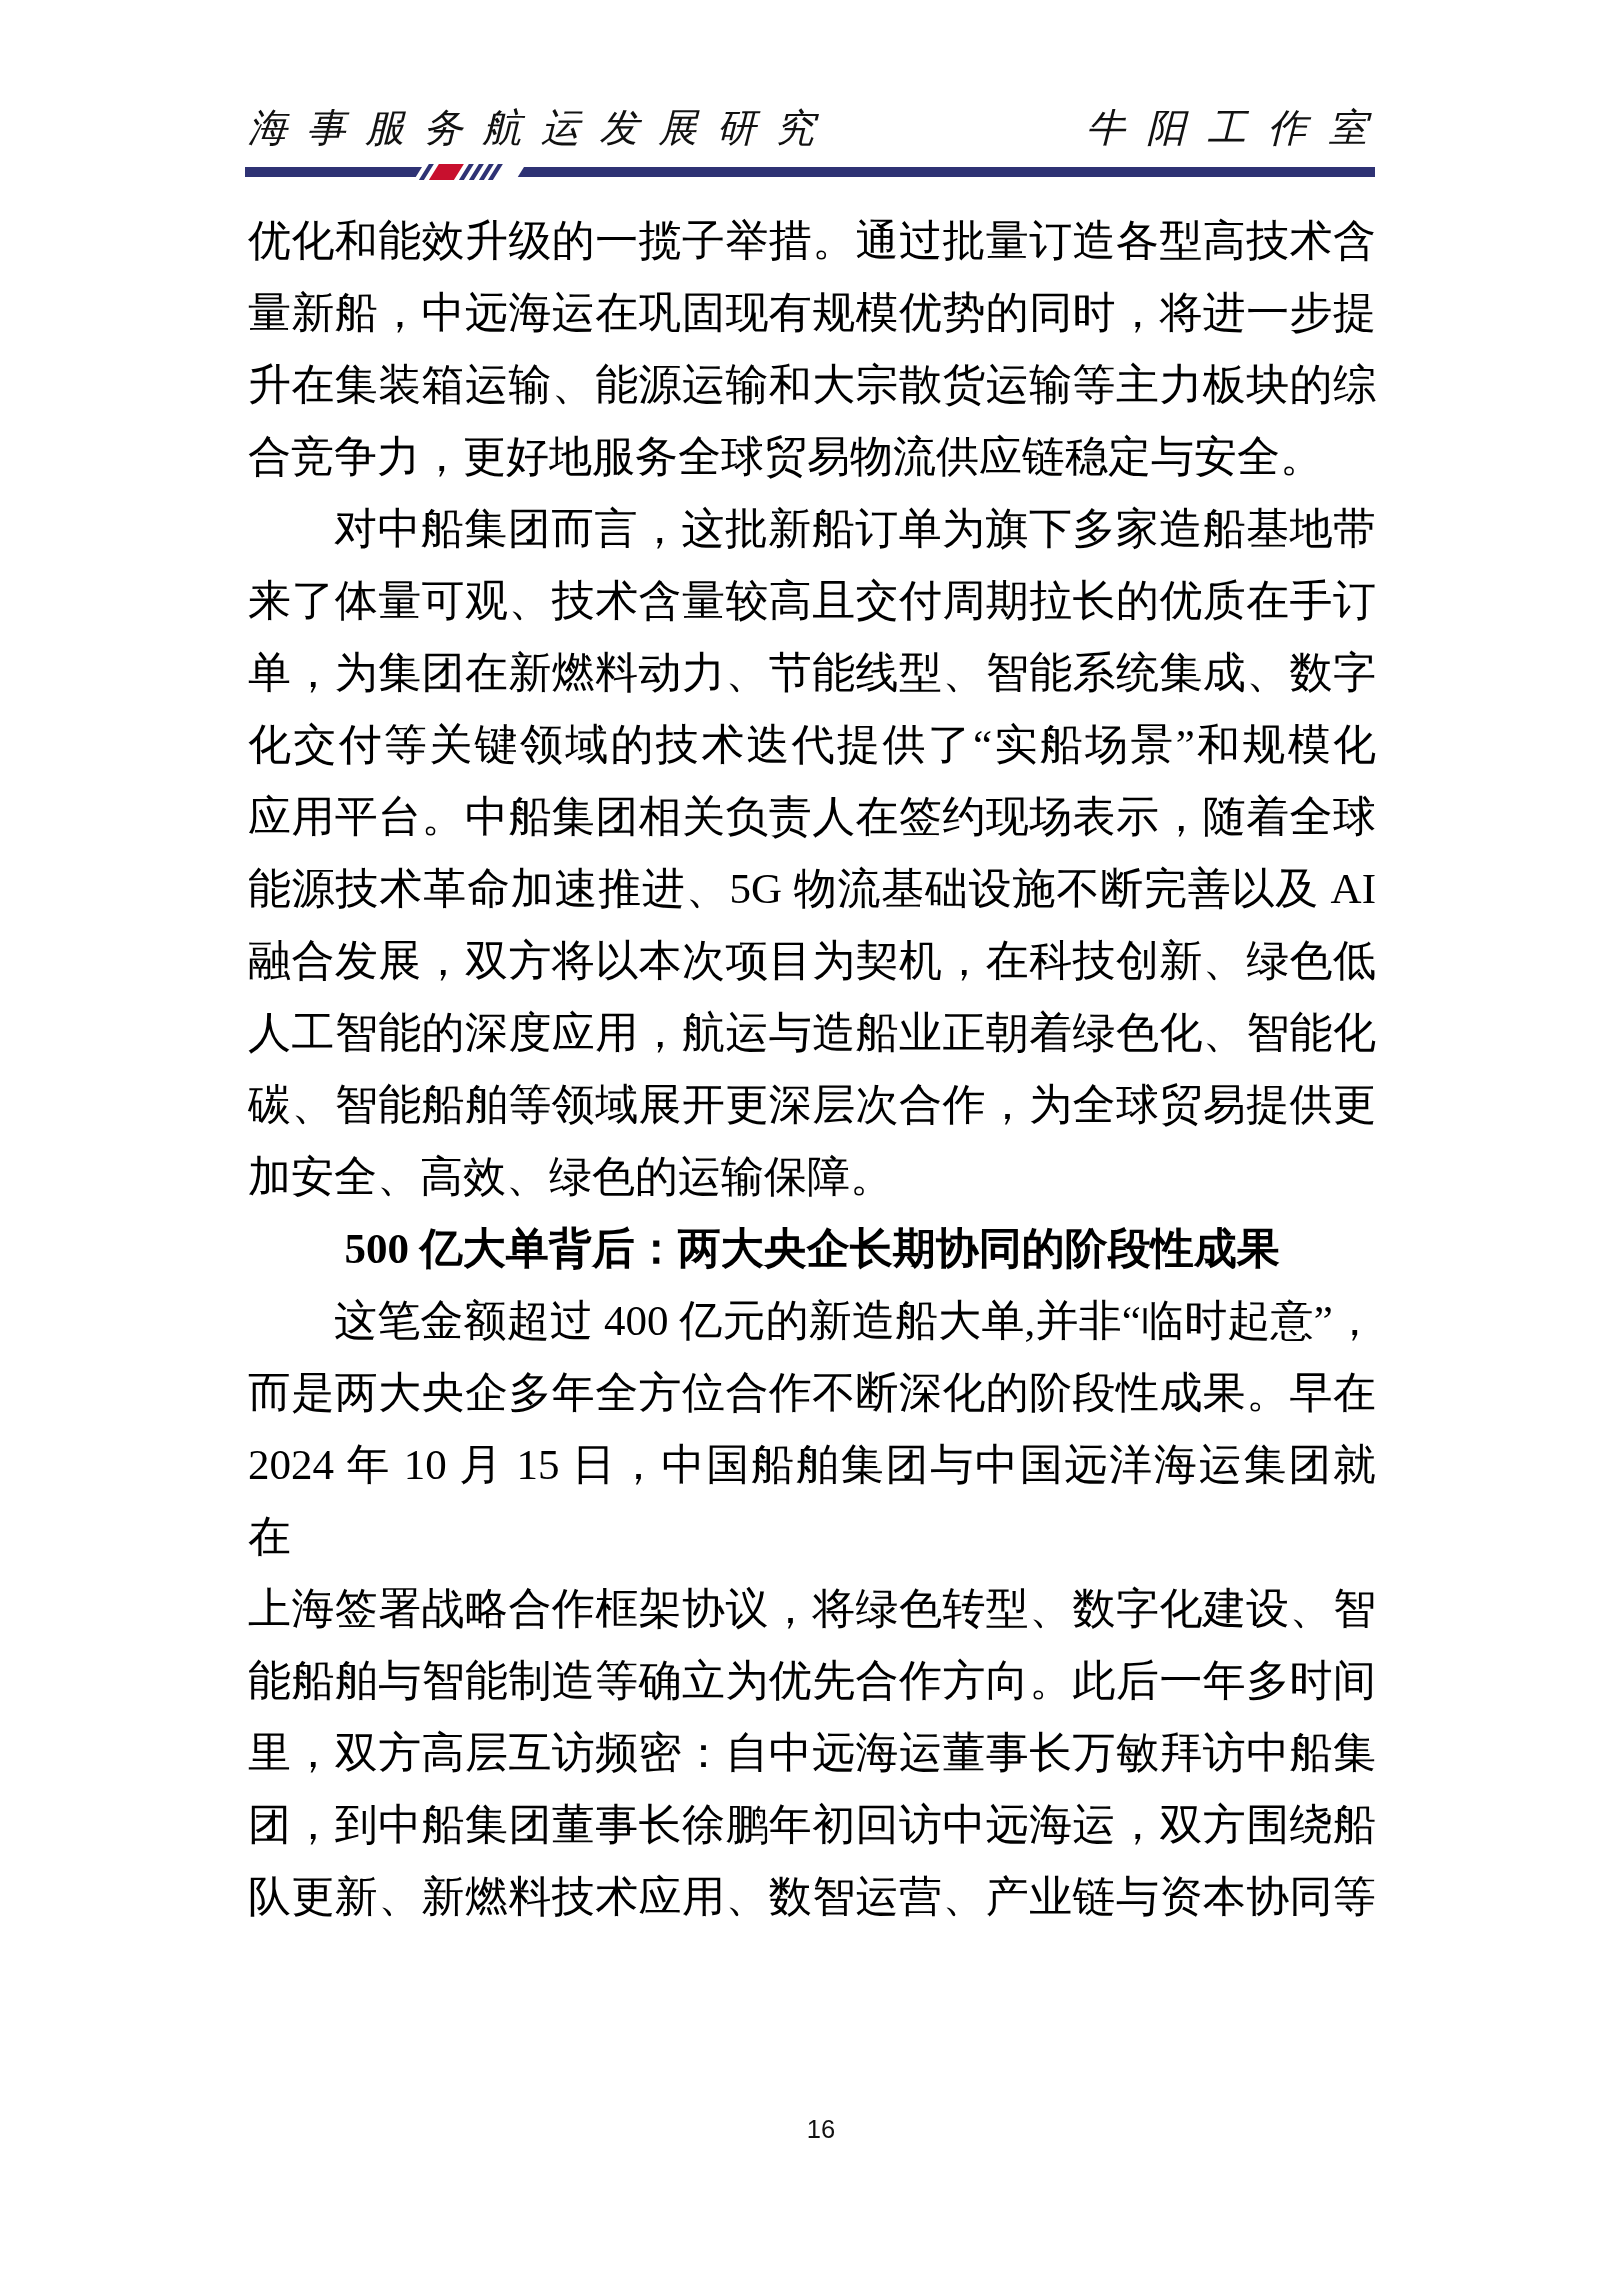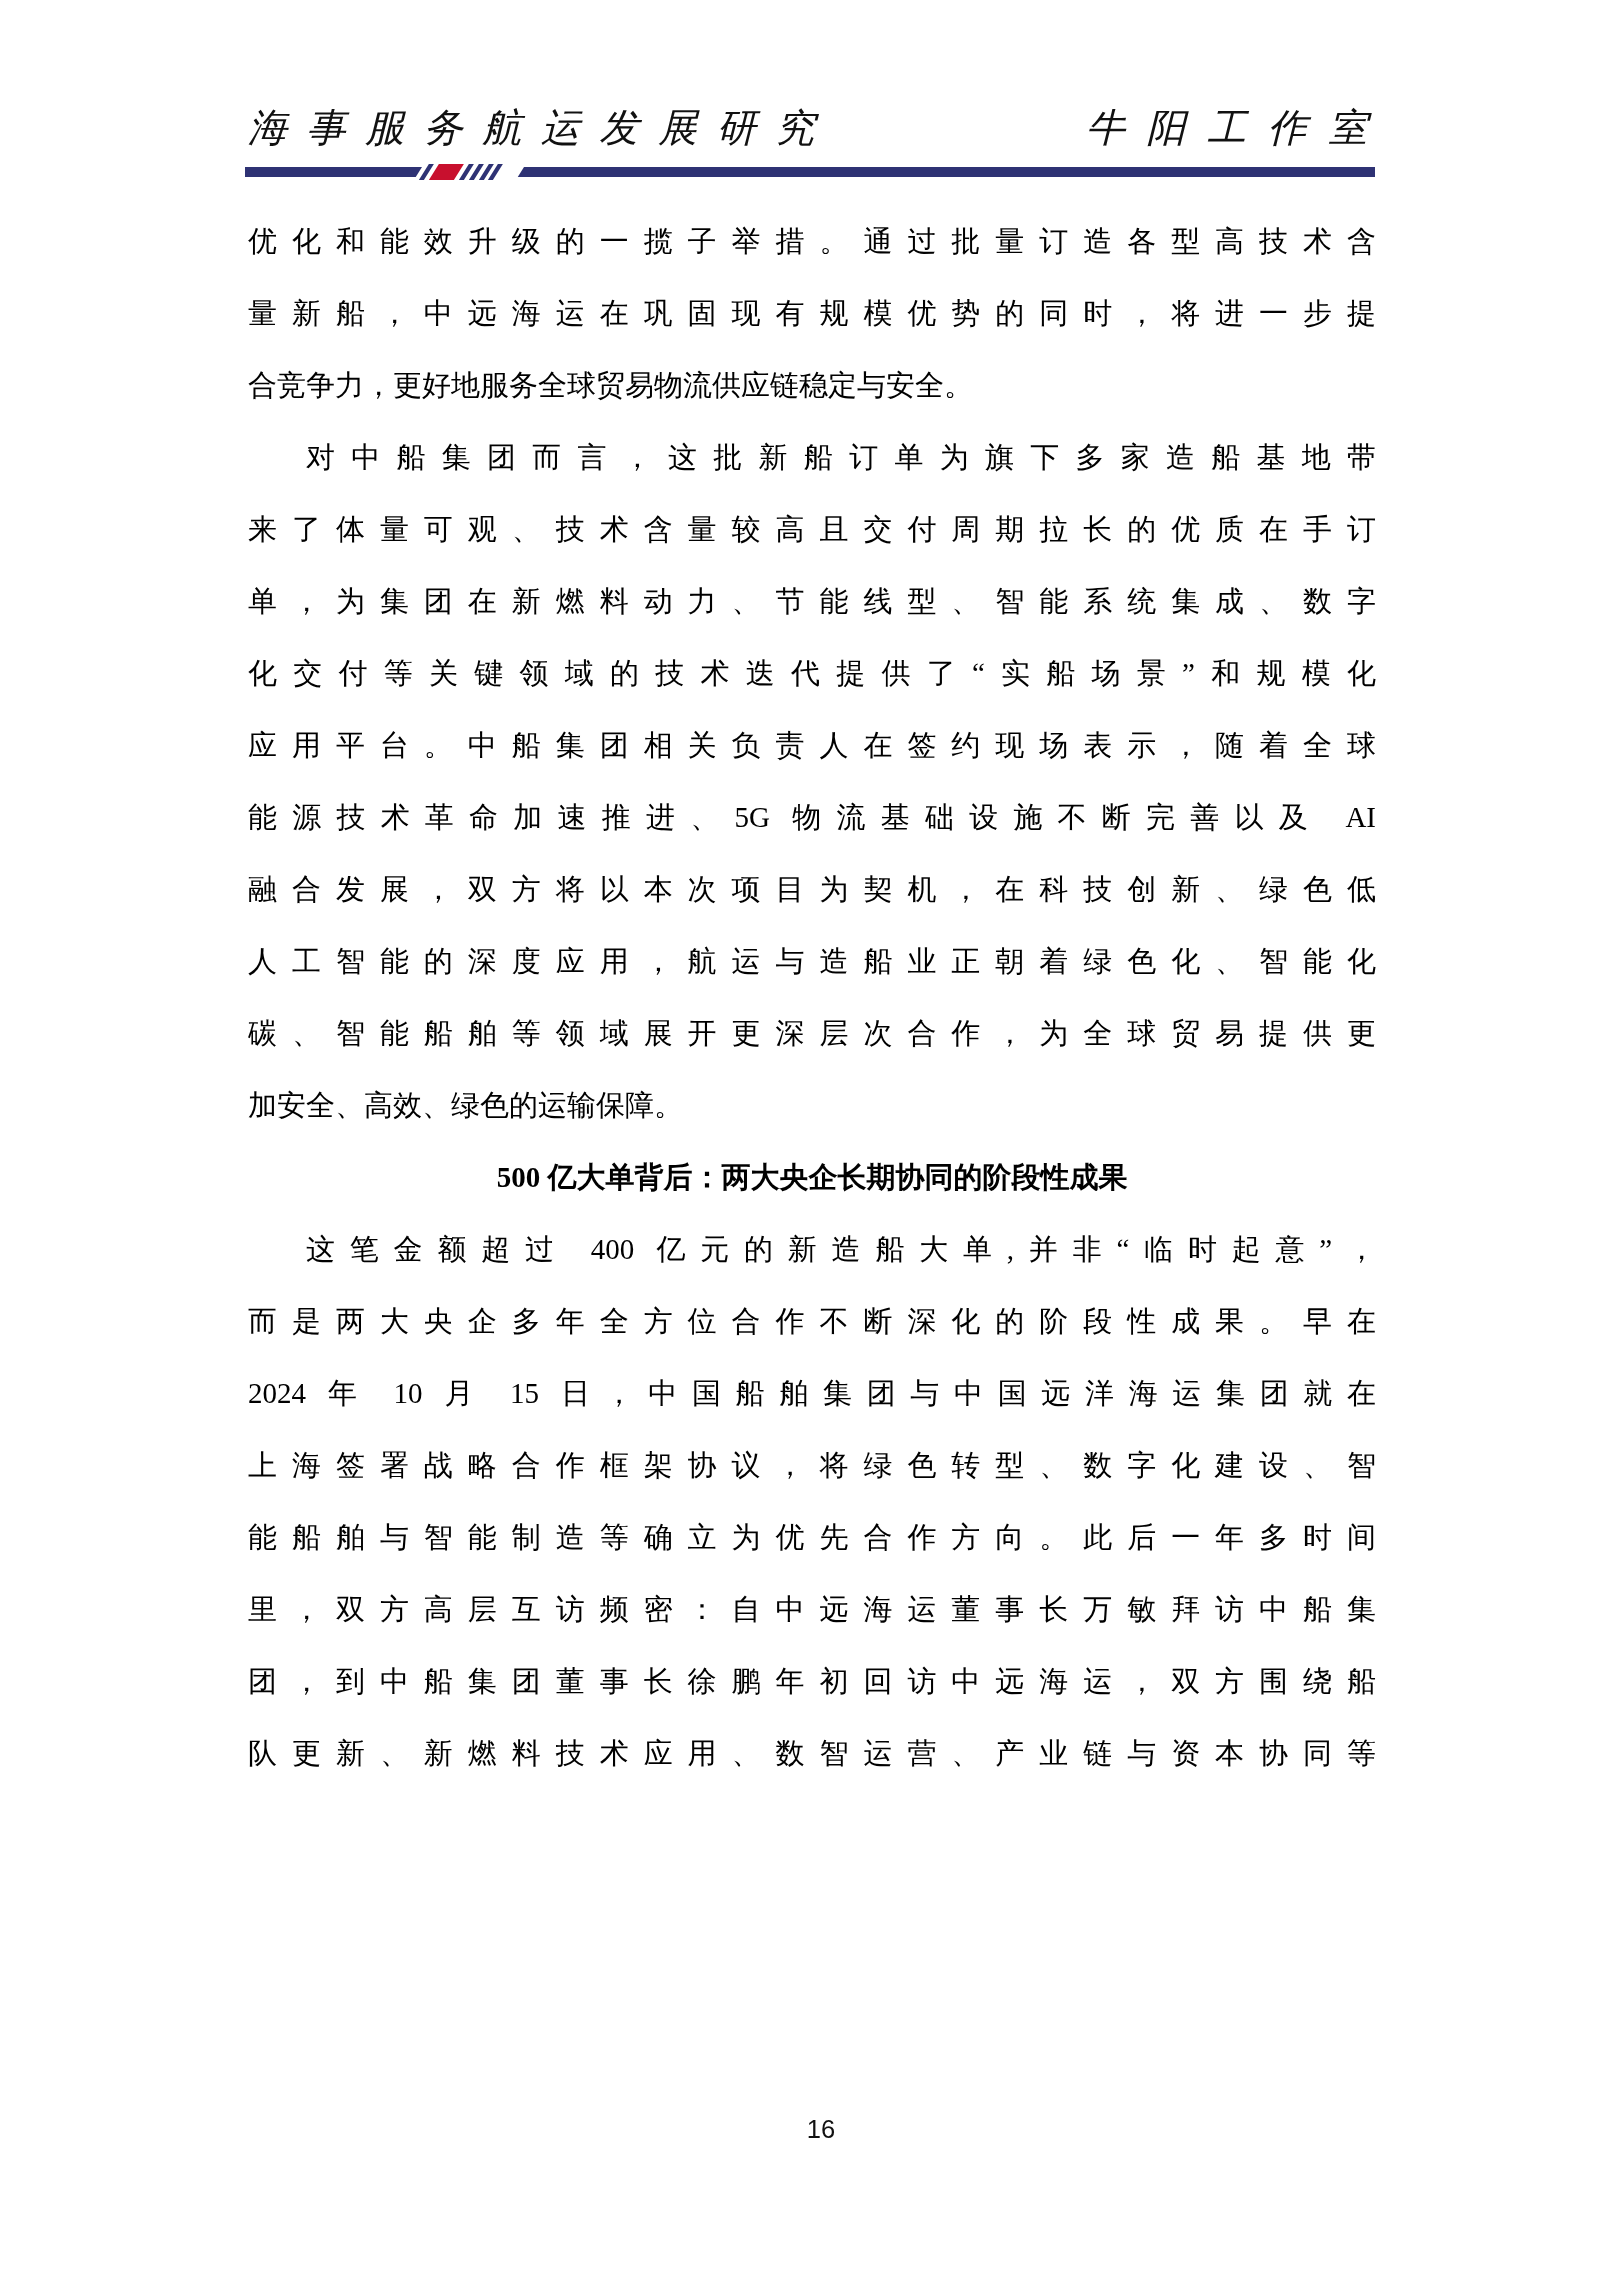--- a/index.html
+++ b/index.html
@@ -50,21 +50,21 @@
   }
   .blk { display: block; height: 100%; }
   .blk.navy { background: #2e3274; width: 4.9px; }
   .blk.red  { background: #c8102e; width: 25.5px; }
   
   .bodytext {
     position: absolute;
     left: 248px;
     top: 205px;
     width: 1128px;
-    font-size: 29px;
+    font-size: 43px;
     line-height: 72px;
   }
   .line { text-align: justify; }
   .line.full { text-align-last: justify; }
   .line.ind  { text-indent: 2em; }
   .line.h {
     text-align: center;
     text-align-last: center;
     font-weight: 700;
   }
@@ -98,20 +98,21 @@
       <i class="blk navy"></i>
       <i class="blk navy"></i>
       <i class="blk navy"></i>
     </div>
   </div>
 
   <div class="bodytext">
 
     <div class="line full">优化和能效升级的一揽子举措。通过批量订造各型高技术含</div>
     <div class="line full">量新船，中远海运在巩固现有规模优势的同时，将进一步提</div>
+    <div class="line full">升在集装箱运输、能源运输和大宗散货运输等主力板块的综</div>
     <div class="line">合竞争力，更好地服务全球贸易物流供应链稳定与安全。</div>
 
     <div class="line full ind">对中船集团而言，这批新船订单为旗下多家造船基地带</div>
     <div class="line full">来了体量可观、技术含量较高且交付周期拉长的优质在手订</div>
     <div class="line full">单，为集团在新燃料动力、节能线型、智能系统集成、数字</div>
     <div class="line full">化交付等关键领域的技术迭代提供了“实船场景”和规模化</div>
     <div class="line full">应用平台。中船集团相关负责人在签约现场表示，随着全球</div>
     <div class="line full">能源技术革命加速推进、5G 物流基础设施不断完善以及 AI</div>
     <div class="line full">融合发展，双方将以本次项目为契机，在科技创新、绿色低</div>
     <div class="line full">人工智能的深度应用，航运与造船业正朝着绿色化、智能化</div>

